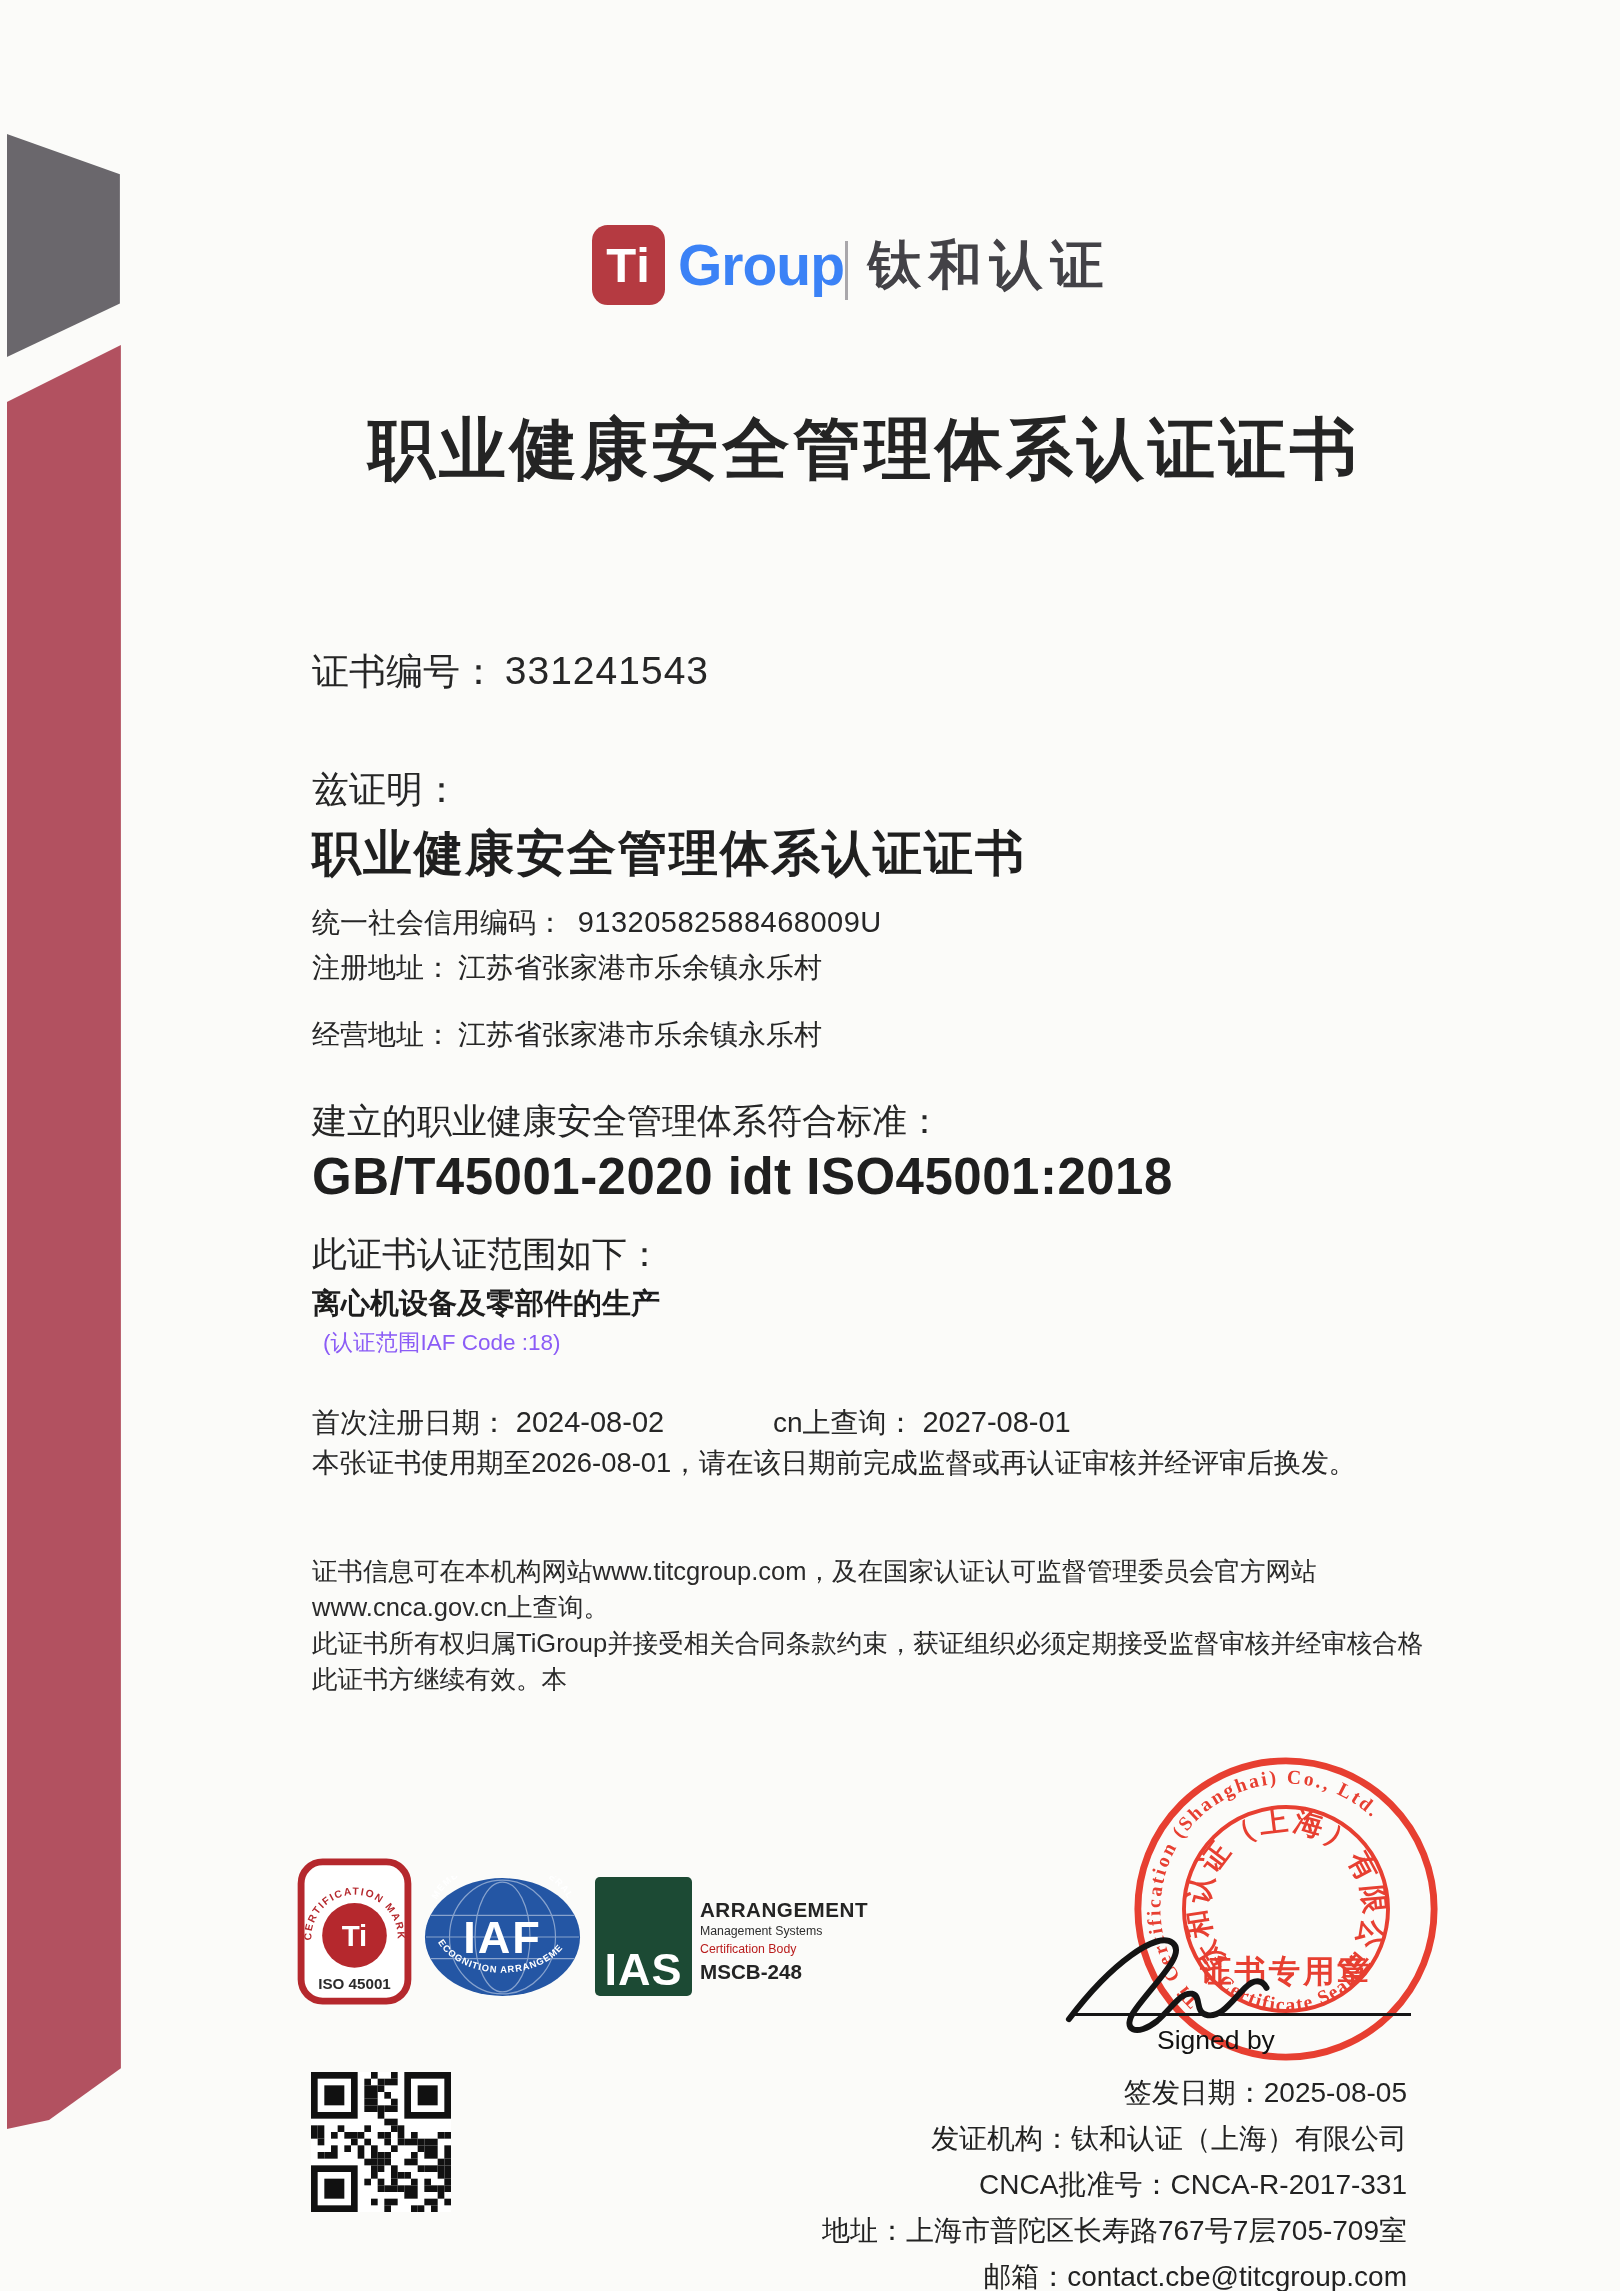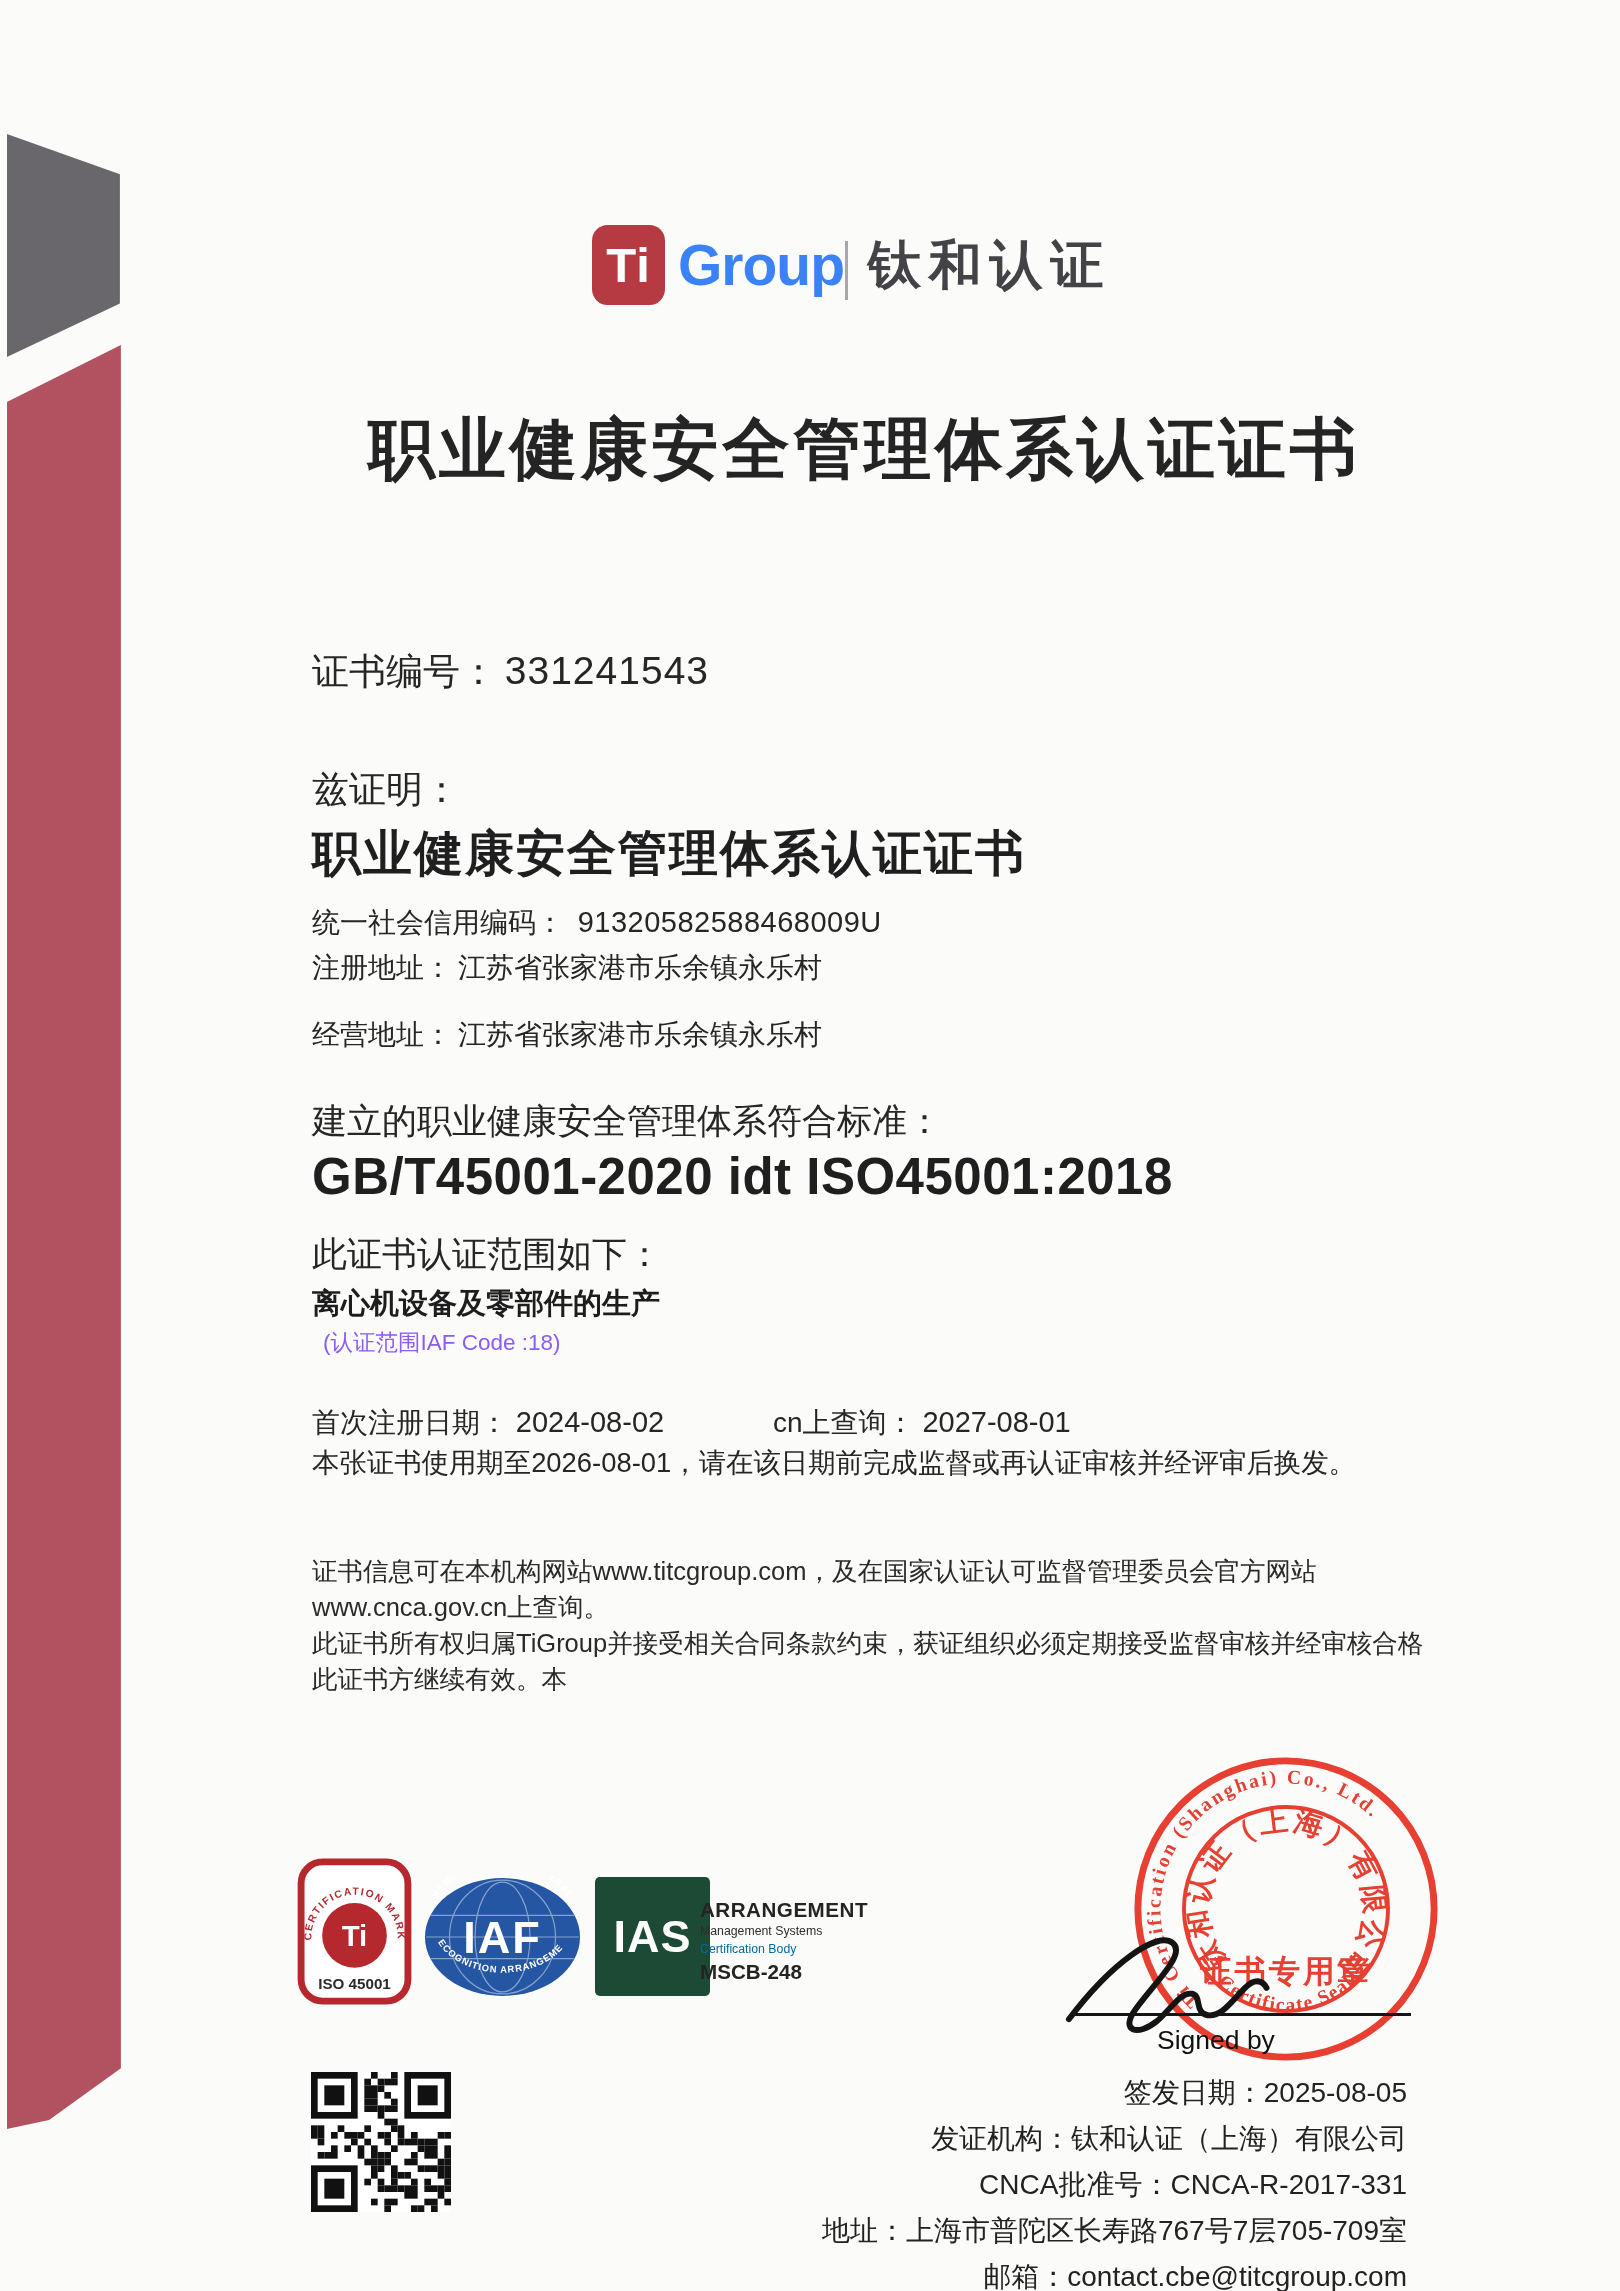--- a/index.html
+++ b/index.html
@@ -44,26 +44,26 @@
   #scope{left:312px;top:1284px;font-size:29px;font-weight:800;color:#1d1d1d;}
   #iaf-code{left:323px;top:1327px;font-size:22.5px;color:#8b5cf6;}
   #first-reg{left:312px;top:1404px;font-size:28px;}
   #valid-until{left:773px;top:1404px;font-size:28px;}
   #first-reg .val,#valid-until .val{margin-left:7.8px;font-size:29px;}
   #usage-note{left:312px;top:1445px;font-size:27.4px;}
   #legal{left:312px;top:1553px;width:1117px;font-size:25.5px;line-height:36px;color:#2a2a2a;}
   
   #badge-ti{left:297px;top:1858px;}
   #badge-iaf{left:423px;top:1876px;}
-  #badge-ias-box{left:595px;top:1877px;width:115px;height:119px;background:#1c4a34;border-radius:4.9px;
-    color:#fff;display:flex;align-items:center;justify-content:center;
+  #badge-ias-box{left:595px;top:1877px;width:97px;height:119px;background:#1c4a34;border-radius:4.9px;
+    color:#fff;display:flex;align-items:flex-end;justify-content:center;
     font-size:45px;font-weight:900;letter-spacing:1px;}
   #ias-accredited{left:700px;top:1898px;font-size:20.6px;font-weight:800;color:#242424;letter-spacing:0.5px;}
   #ias-line1{left:700px;top:1924px;font-size:12.3px;color:#2e2e2e;}
-  #ias-line2{left:700px;top:1942px;font-size:12.3px;color:#0369a1;}
+  #ias-line2{left:700px;top:1942px;font-size:12.3px;color:#b91c1c;}
   #ias-code{left:700px;top:1960px;font-size:20.6px;font-weight:800;color:#242424;}
   
   #qr-wrap{left:311px;top:2072px;width:140px;height:140px;}
   
   #stamp{left:1131px;top:1754px;opacity:.93;}
   #signature{left:1063px;top:1923px;}
   #sig-line{left:1070px;top:2013px;width:341px;height:2.9px;background:#151515;}
   #signed-by{left:1157px;top:2025px;font-size:26.5px;color:#111;}
   
   #footer{left:745px;top:2070px;width:662px;text-align:right;}

